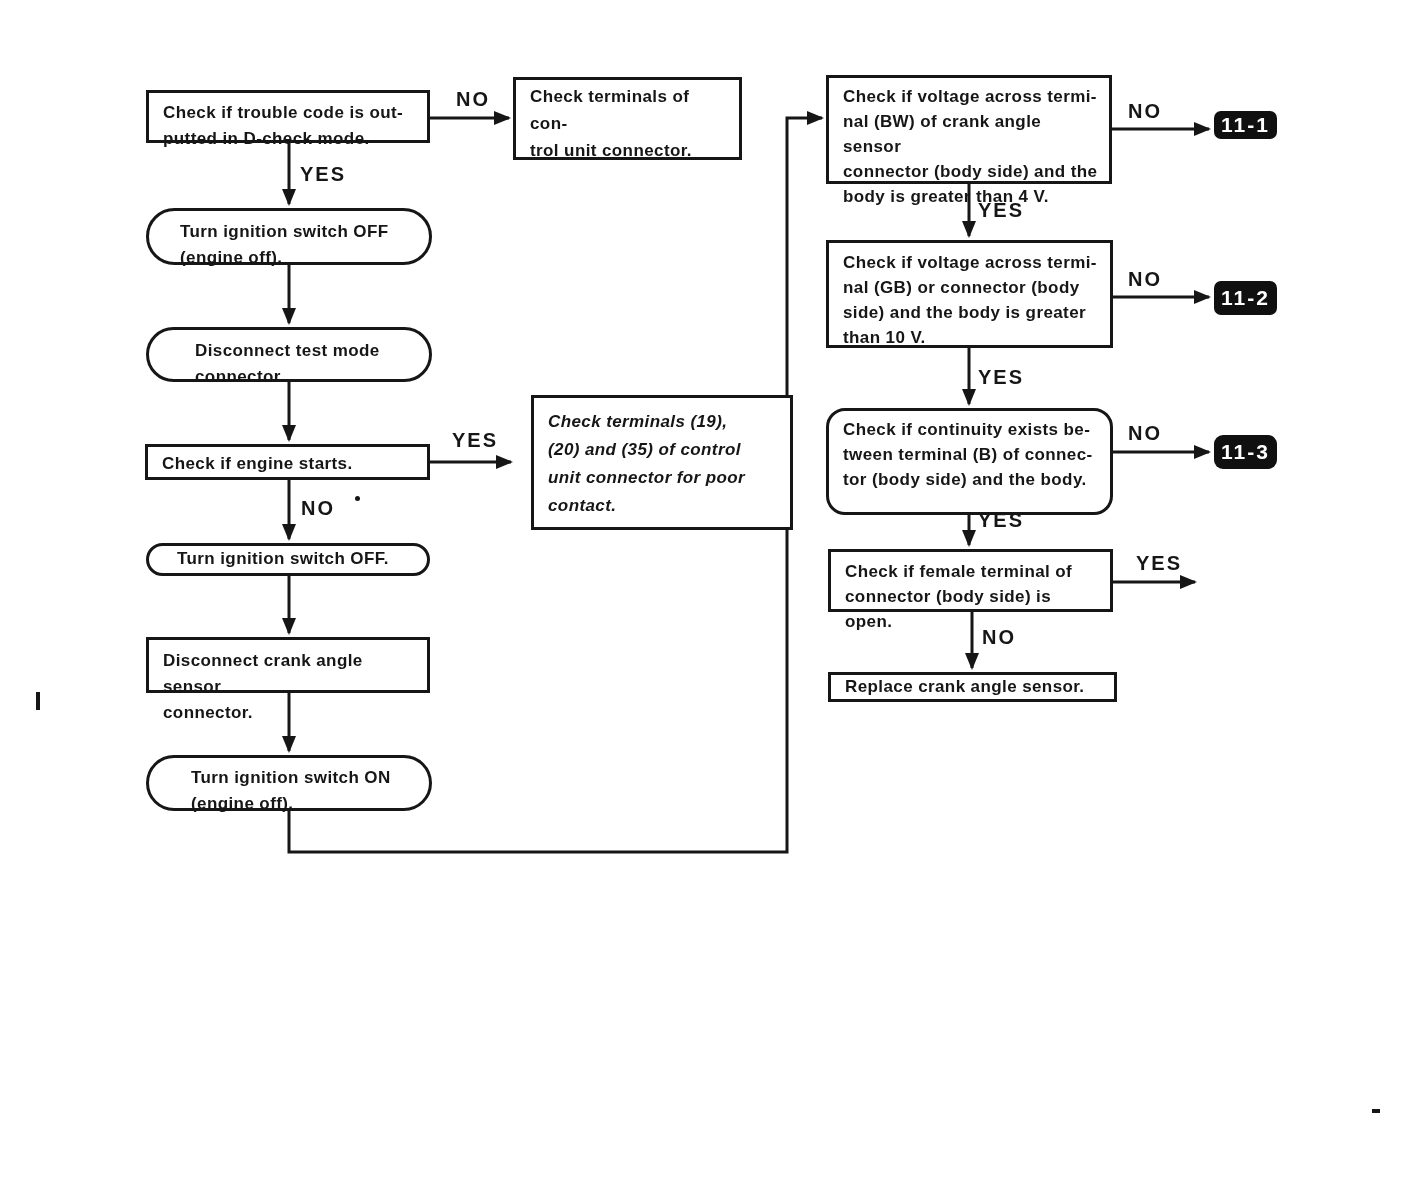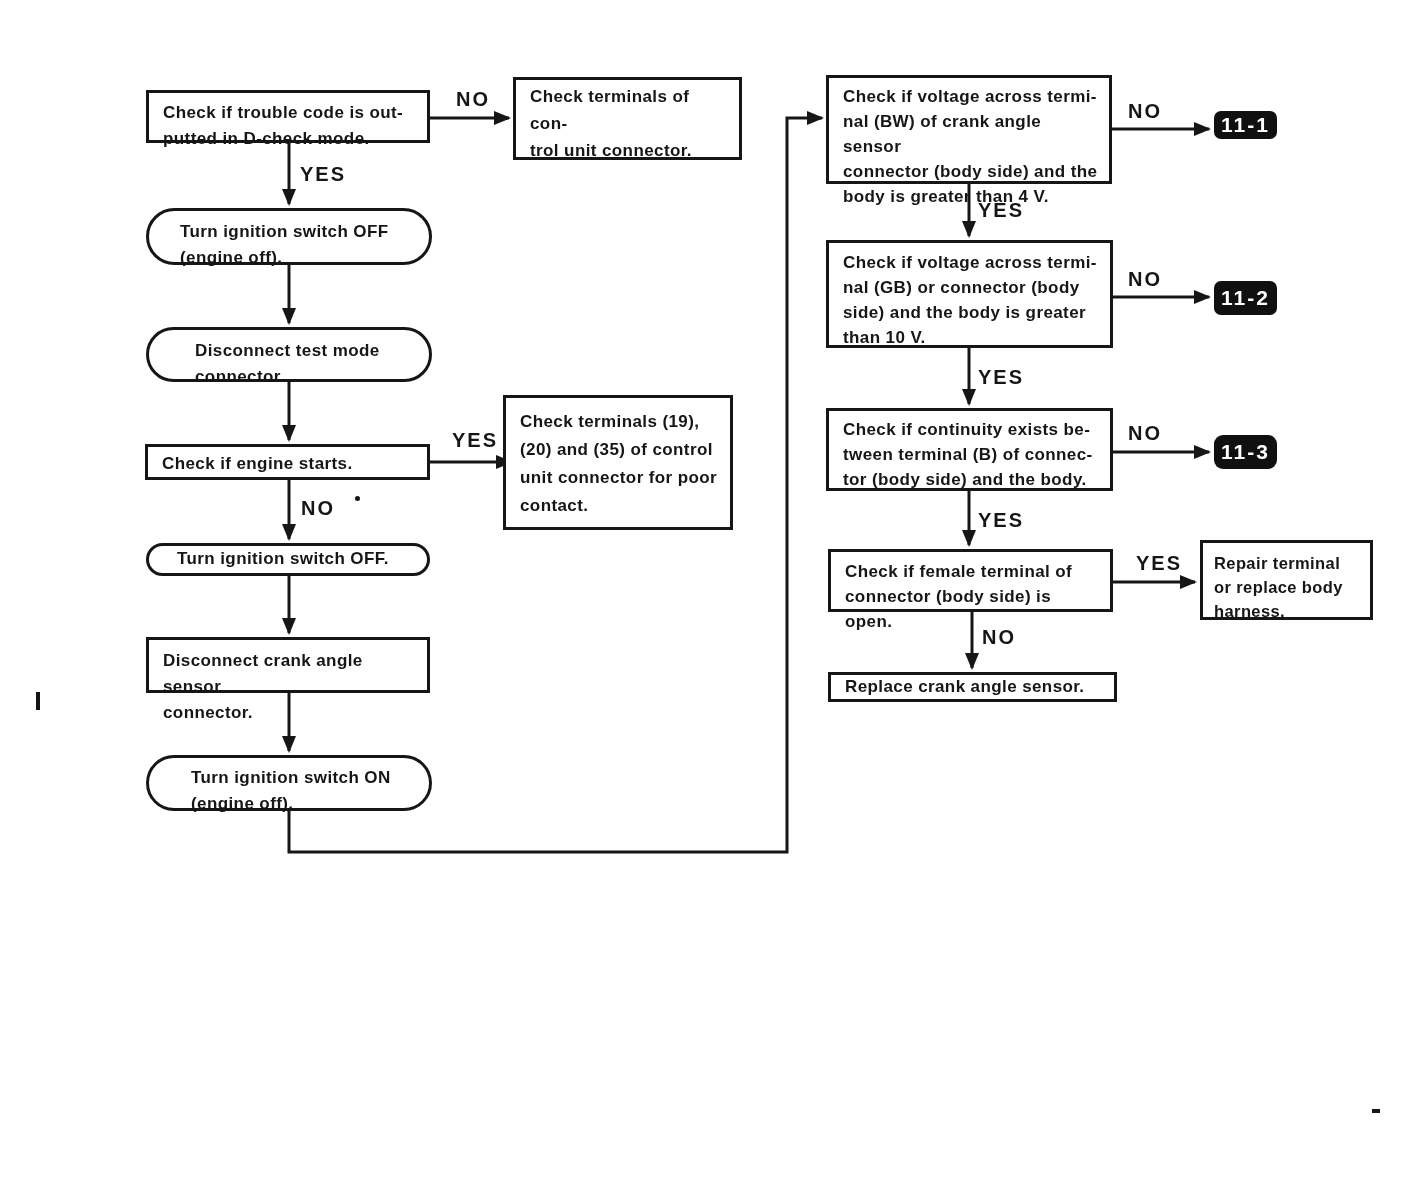--- a/index.html
+++ b/index.html
@@ -92,47 +92,44 @@
 
   <div class="node" style="left:146px;top:637px;width:284px;height:56px;padding-top:8px;">Disconnect crank angle sensor
 connector.</div>
 
   <div class="node round" style="left:146px;top:755px;width:286px;height:56px;padding-left:42px;padding-top:7px;">Turn ignition switch ON
 (engine off).</div>
 
   <div class="node" style="left:513px;top:77px;width:229px;height:83px;padding-top:3px;line-height:27px;">Check terminals of con-
 trol unit connector.</div>
 
-  <div class="node" style="left:503px;top:395px;width:230px;height:135px;padding-top:10px;line-height:28px;">Check terminals (19),
+  <div class="node" style="left:531px;top:395px;width:262px;height:135px;padding-top:10px;line-height:28px;font-style:italic;">Check terminals (19),
 (20) and (35) of control
 unit connector for poor
 contact.</div>
 
   <div class="node" style="left:826px;top:75px;width:286px;height:109px;padding-top:6px;line-height:25px;">Check if voltage across termi-
 nal (BW) of crank angle sensor
 connector (body side) and the
 body is greater than 4 V.</div>
 
   <div class="node" style="left:826px;top:240px;width:287px;height:108px;padding-top:7px;line-height:25px;">Check if voltage across termi-
 nal (GB) or connector (body
 side) and the body is greater
 than 10 V.</div>
 
-  <div class="node" style="left:826px;top:408px;width:287px;height:83px;padding-top:6px;line-height:25px;">Check if continuity exists be-
+  <div class="node" style="left:826px;top:408px;width:287px;height:107px;padding-top:6px;line-height:25px;border-radius:19px;">Check if continuity exists be-
 tween terminal (B) of connec-
 tor (body side) and the body.</div>
 
   <div class="node" style="left:828px;top:549px;width:285px;height:63px;padding-top:7px;line-height:25px;">Check if female terminal of
 connector (body side) is open.</div>
 
   <div class="node" style="left:828px;top:672px;width:289px;height:30px;padding-top:1px;line-height:22px;">Replace crank angle sensor.</div>
 
-  <div class="node" style="left:1200px;top:540px;width:173px;height:80px;padding:8px 6px 0 11px;line-height:24px;font-size:16.5px;">Repair terminal
-or replace body
-harness.</div>
 
   <div class="badge" style="left:1214px;top:111px;width:63px;height:28px;">11-1</div>
   <div class="badge" style="left:1214px;top:281px;width:63px;height:34px;">11-2</div>
   <div class="badge" style="left:1214px;top:435px;width:63px;height:34px;border-radius:9px;">11-3</div>
 
   <div class="lbl" style="left:456px;top:88px;">NO</div>
   <div class="lbl" style="left:300px;top:163px;">YES</div>
   <div class="lbl" style="left:452px;top:429px;">YES</div>
   <div class="lbl" style="left:301px;top:497px;">NO</div>
   <div class="lbl" style="left:978px;top:199px;">YES</div>

